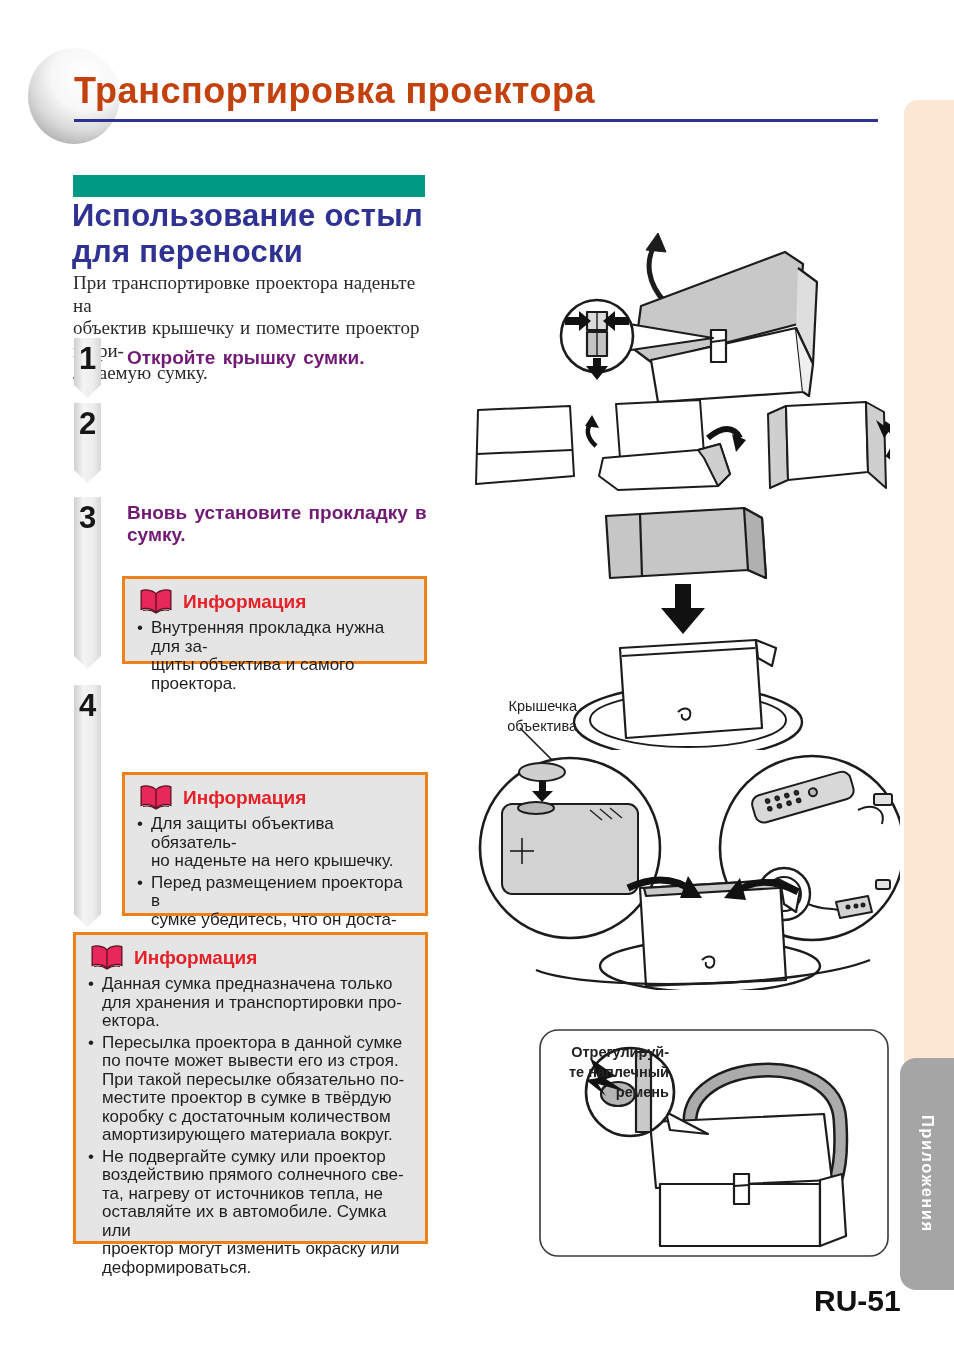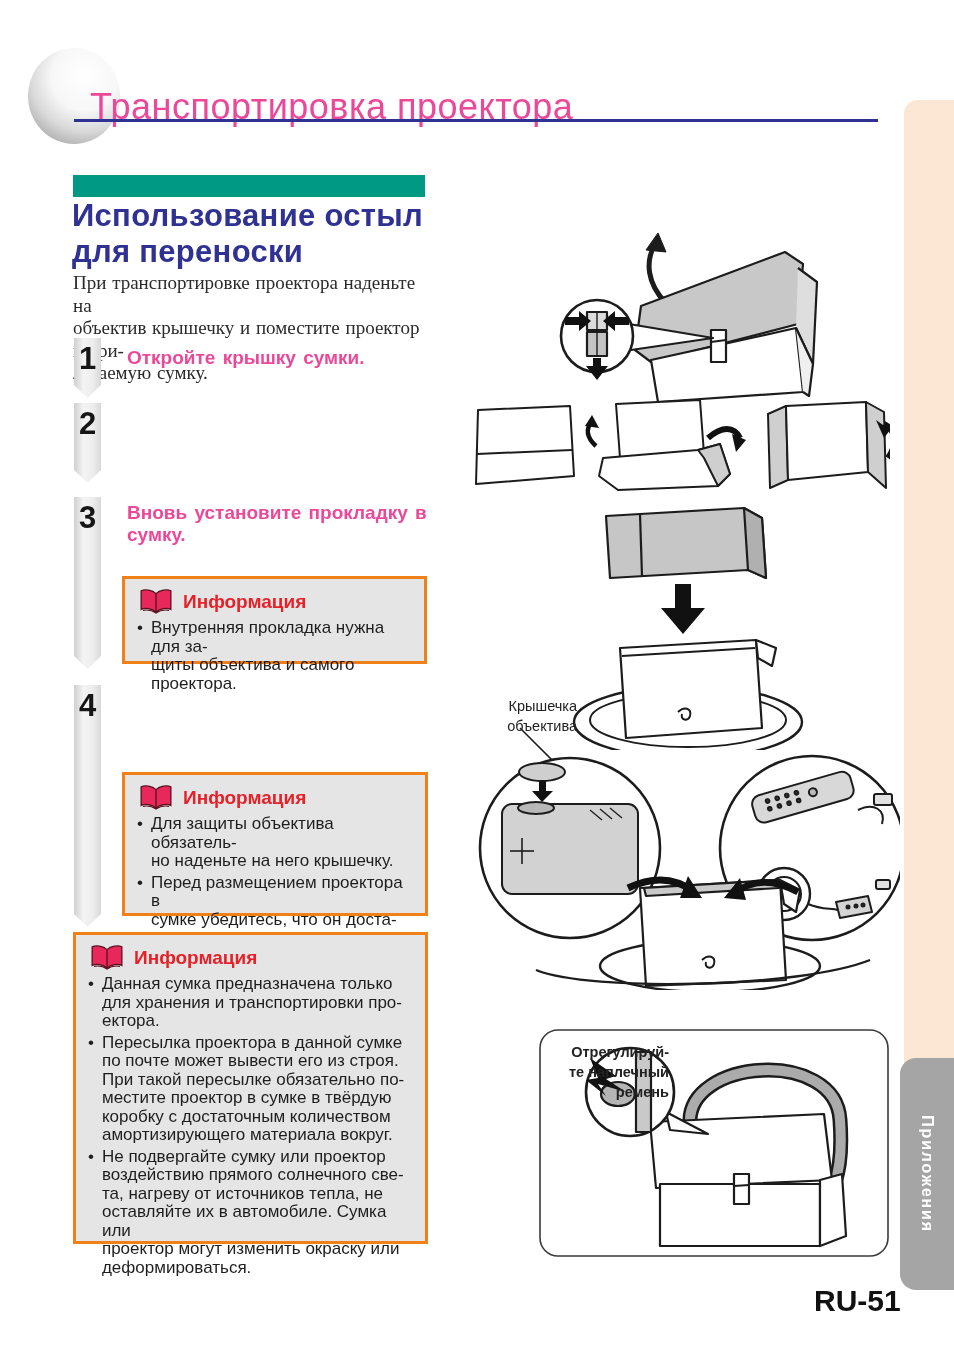--- a/index.html
+++ b/index.html
@@ -6,22 +6,22 @@
   .page{
     position:relative;width:954px;height:1348px;background:#ffffff;overflow:hidden;
     font-family:"Liberation Sans","DejaVu Sans",sans-serif;color:#1a1a1a;
   }
   
   .orb{
     position:absolute;left:28px;top:48px;width:92px;height:96px;border-radius:50%;
     background:radial-gradient(circle at 62% 30%, #ffffff 0%, #f7f7f7 38%, #d9d9d9 62%, #a9a9a9 85%, #8f8f8f 100%);
   }
   .page-title{
-    position:absolute;left:74px;top:70px;margin:16px;font-size:36px;font-weight:normal;
-    color:#ec4899;letter-spacing:.5px;white-space:nowrap;
+    position:absolute;left:74px;top:70px;margin:0;font-size:36px;font-weight:bold;
+    color:#c2410c;letter-spacing:.5px;white-space:nowrap;
   }
   .title-rule{position:absolute;left:74px;top:119px;width:804px;height:3px;background:#2f3193;}
   .teal-bar{position:absolute;left:73px;top:175px;width:352px;height:22px;background:#009a84;}
   .section-heading{
     position:absolute;left:72px;top:198px;margin:0;font-size:31px;font-weight:bold;
     color:#2f3193;line-height:36px;white-space:pre-line;letter-spacing:.3px;
   }
   .intro{
     position:absolute;left:73px;top:272px;width:360px;margin:0;font-size:19px;
     line-height:22.5px;color:#2b2b2b;white-space:pre-line;word-spacing:1px;font-family:Liberation Serif, serif;
@@ -33,21 +33,21 @@
     clip-path:polygon(0 0,100% 0,100% calc(100% - 13px),50% 100%,0 calc(100% - 13px));
     text-align:center;
   }
   .step-marker .num{display:block;margin-top:3px;font-size:31px;font-weight:bold;color:#161616;}
   .m1{top:338px;height:60px;}
   .m2{top:403px;height:80px;}
   .m3{top:497px;height:172px;}
   .m4{top:685px;height:242px;}
   .step-text{
     position:absolute;left:127px;width:306px;font-size:19px;font-weight:bold;
-    line-height:21.5px;color:#ec4899;white-space:pre-line;word-spacing:2px;
+    line-height:21.5px;color:#701a75;white-space:pre-line;word-spacing:2px;
   }
   .t1{top:347px;} .t2{top:407px;} .t3{top:502px;} .t4{top:691px;}
   
   .info-box{
     position:absolute;border:3px solid #f08018;background:#e5e5e5;box-sizing:border-box;
     padding:8px 10px 10px 12px;
   }
   .ib1{left:122px;top:576px;width:305px;height:88px;}
   .ib2{left:122px;top:772px;width:306px;height:144px;}
   .ib3{left:73px;top:932px;width:355px;height:312px;}

